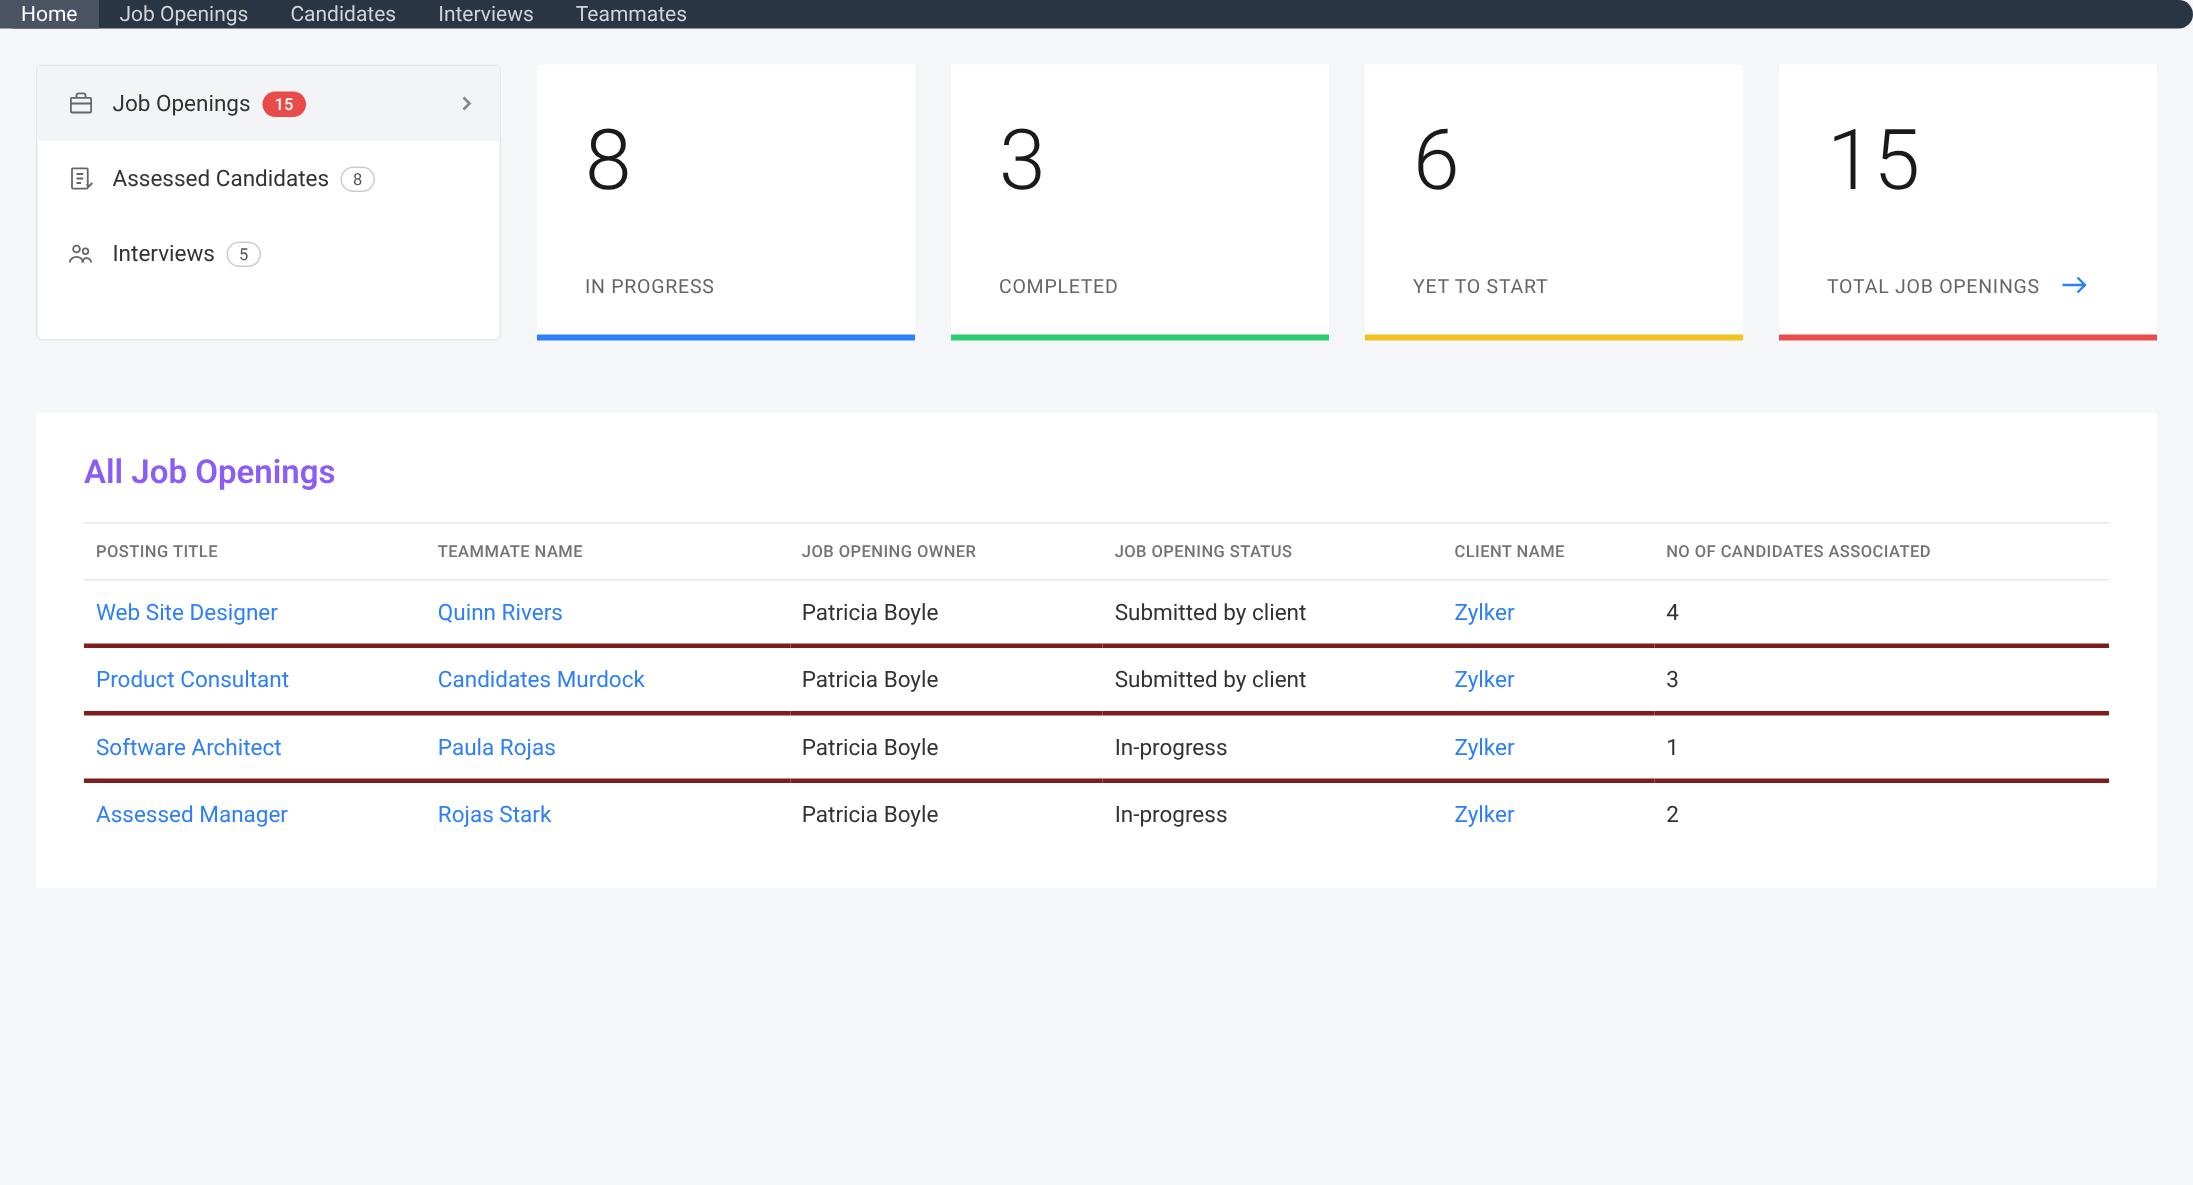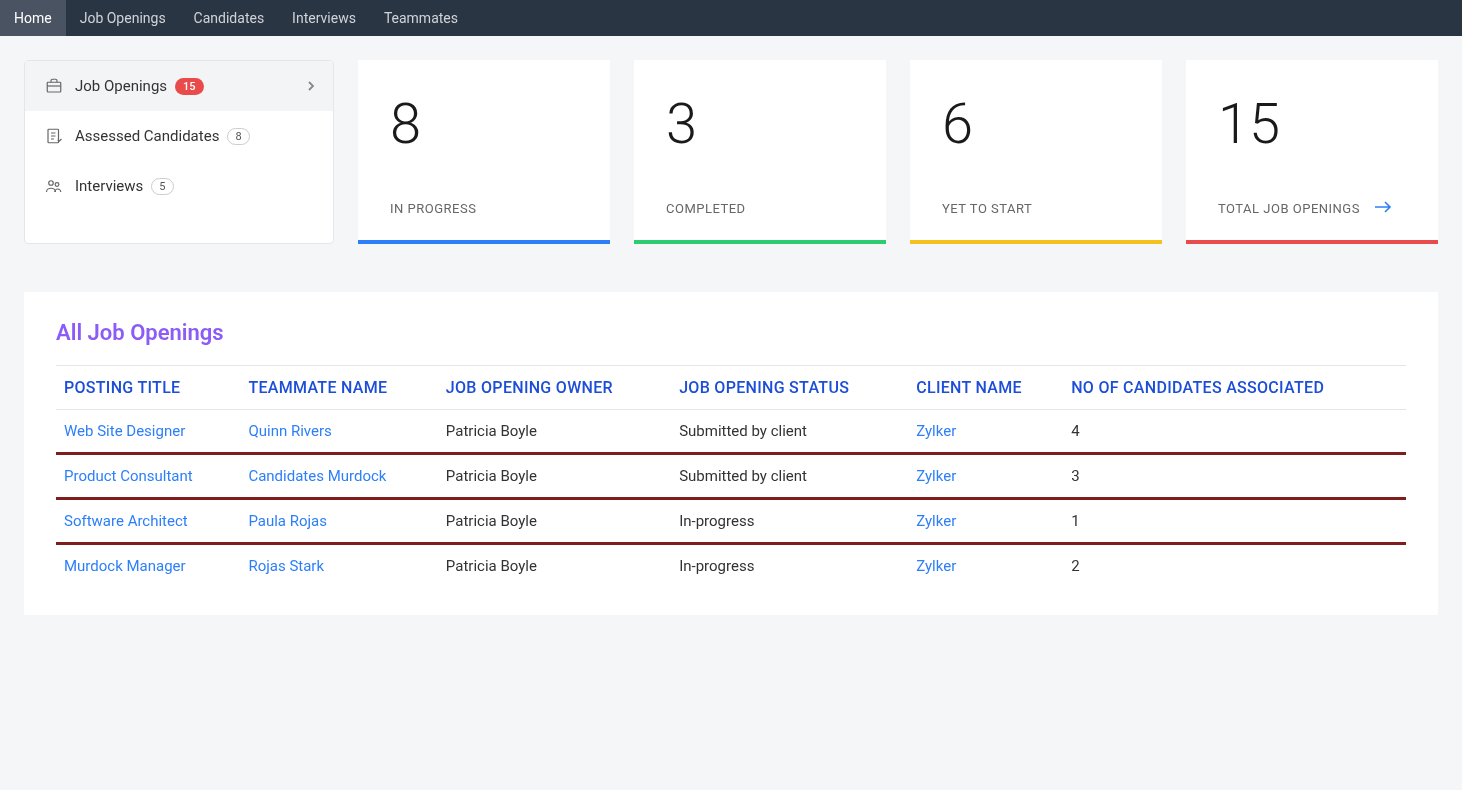--- a/index.html
+++ b/index.html
@@ -1,18 +1,18 @@
 <!DOCTYPE html>
 <html><head>
 <meta charset="utf-8">
 <style>
 * { margin: 0; padding: 0; box-sizing: border-box; }
 body { font-family: -apple-system, BlinkMacSystemFont, "Segoe UI", Roboto, sans-serif; background: #f4f6f8; color: #333; }
 
-.topnav { background: #2a3544; display: flex; height: 36px; }
+.topnav { background: #2a3544; display: flex; height: 19px; border-radius: 14px; }
 .topnav-item { color: #d0d3d8; padding: 0 14px; font-size: 14px; display: flex; align-items: center; cursor: pointer; }
 .topnav-item.active { background: #4a5361; color: #fff; }
 
 .page { padding: 24px; }
 
 .top-row { display: flex; gap: 24px; margin-bottom: 48px; }
 
 .sidebar-card { background: #fff; border: 1px solid #e3e6ea; border-radius: 4px; width: 310px; flex-shrink: 0; padding-bottom: 12px; }
 .sidebar-item { display: flex; align-items: center; padding: 14px 18px; font-size: 15px; color: #333; cursor: pointer; }
 .sidebar-item.active { background: #f3f4f6; }
@@ -29,21 +29,21 @@
 .bar-blue { background: #2d7ff9; }
 .bar-green { background: #2ecc71; }
 .bar-yellow { background: #f4c220; }
 .bar-red { background: #e94b4b; }
 .stat-label-row { display: flex; align-items: flex-start; gap: 14px; }
 .arrow-link { color: #2d7ff9; }
 
 .table-card { background: #fff; padding: 28px 32px; border-radius: 2px; }
 .table-title { font-size: 22px; font-weight: 600; margin-bottom: 20px; color: #8b5cf6; }
 table { width: 100%; border-collapse: collapse; }
-th { text-align: left; font-size: 16px; color: #1d4ed8; font-weight: 500; letter-spacing: 0.3px; padding: 12px 8px; border-top: 1px solid #e3e6ea; border-bottom: 1px solid #e3e6ea; text-transform: uppercase; }
+th { text-align: left; font-size: 11px; color: #737373; font-weight: 500; letter-spacing: 0.3px; padding: 12px 8px; border-top: 1px solid #e3e6ea; border-bottom: 1px solid #e3e6ea; text-transform: uppercase; }
 td { padding: 12px 8px; font-size: 15px; border-bottom: 3px solid #7f1d1d; color: #333; }
 tbody tr:last-child td { border-bottom: none; }
 .link { color: #2d7ff9; cursor: pointer; }
 
 svg { display: block; }
 </style>
 </head>
 <body>
 
 <div class="topnav" id="topnav">
@@ -166,21 +166,21 @@
           </tr>
           <tr>
             <td><span class="link">Software Architect</span></td>
             <td><span class="link">Paula Rojas</span></td>
             <td><span>Patricia Boyle</span></td>
             <td><span>In-progress</span></td>
             <td><span class="link">Zylker</span></td>
             <td><span>1</span></td>
           </tr>
           <tr>
-            <td><span class="link">Murdock Manager</span></td>
+            <td><span class="link">Assessed Manager</span></td>
             <td><span class="link">Rojas Stark</span></td>
             <td><span>Patricia Boyle</span></td>
             <td><span>In-progress</span></td>
             <td><span class="link">Zylker</span></td>
             <td><span>2</span></td>
           </tr>
         </tbody>
     </table>
   </div>
 </div>

